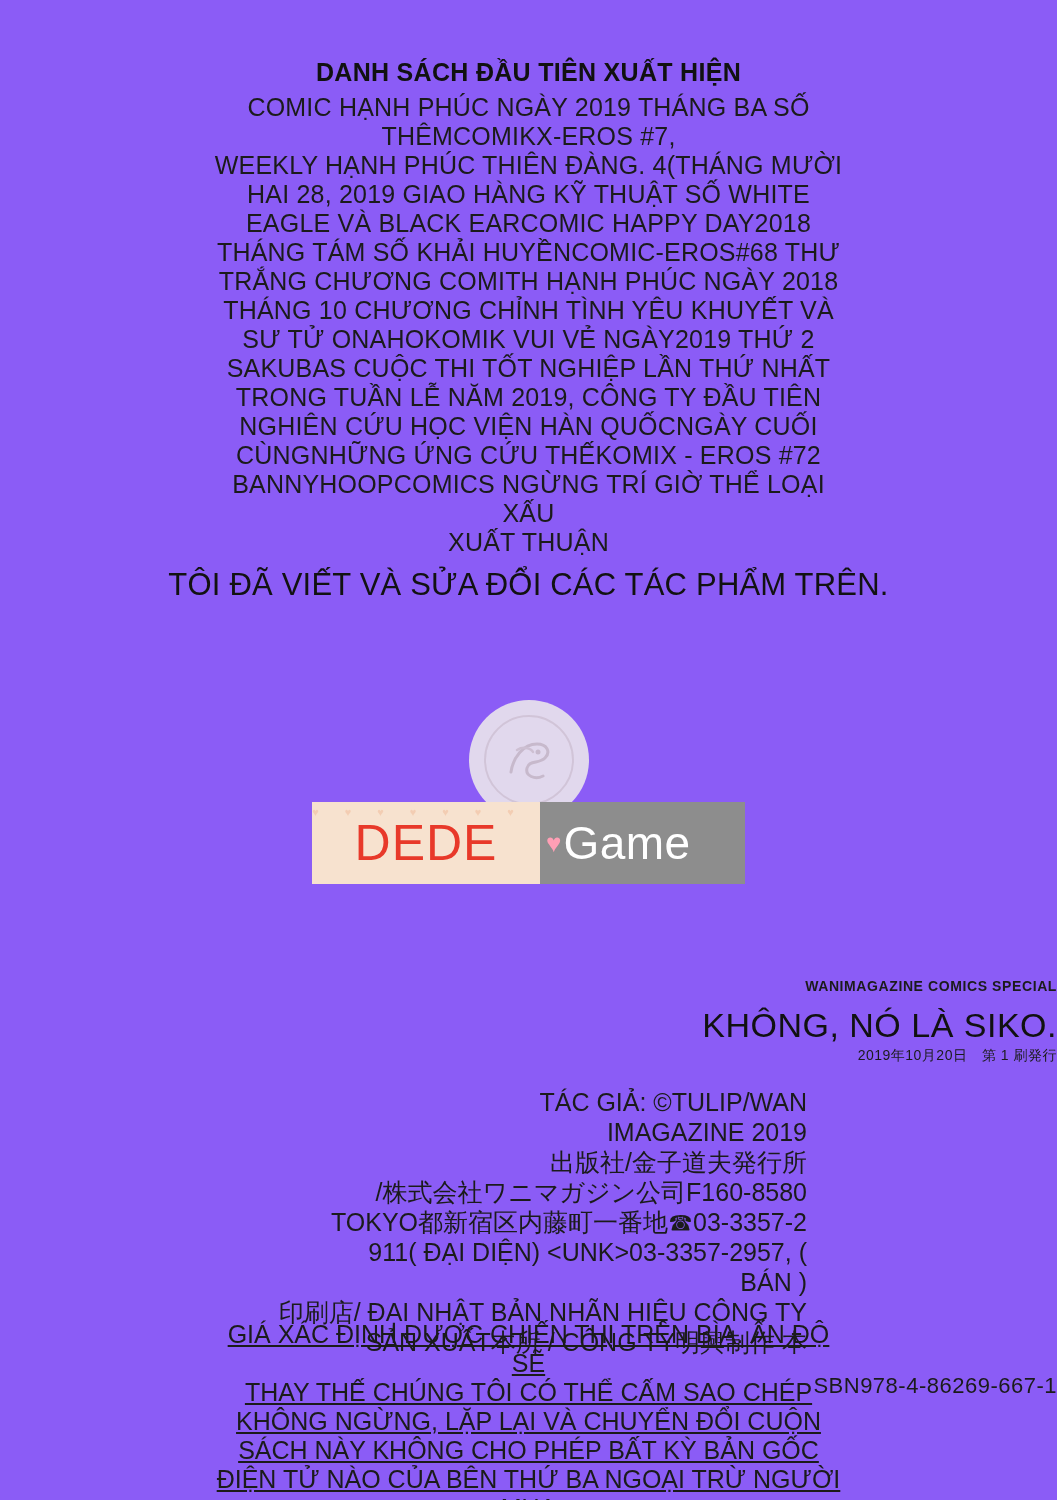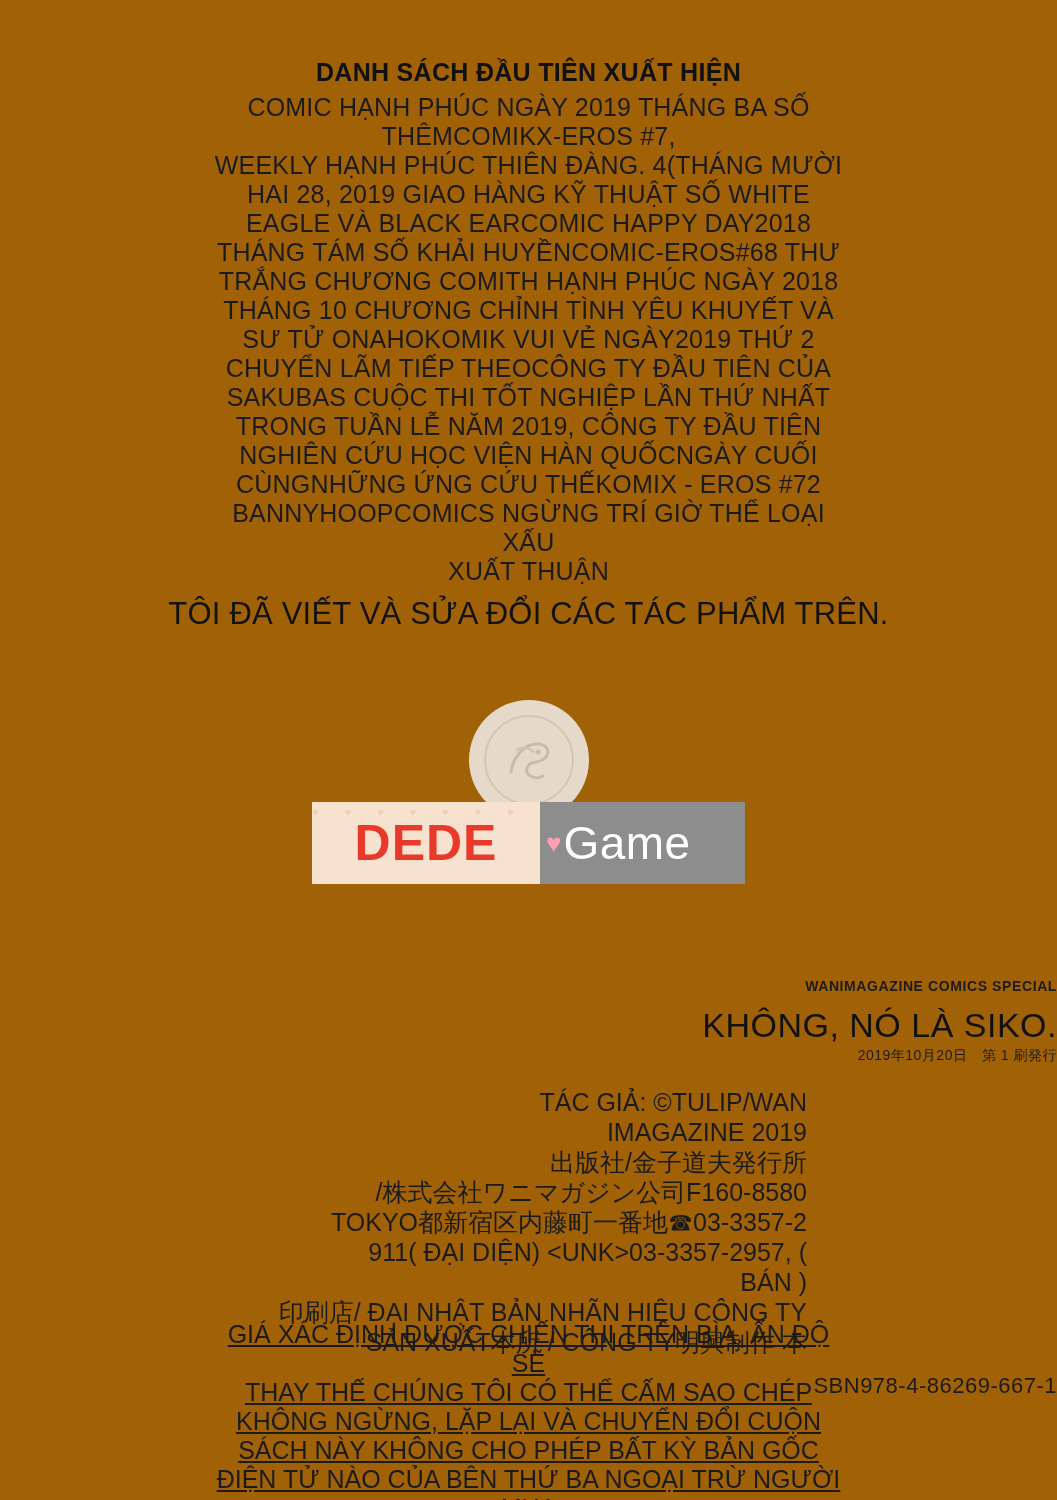--- a/index.html
+++ b/index.html
@@ -14,21 +14,21 @@
     position: relative;
     font-family: "Liberation Sans", sans-serif;
     color: #1a1a1a;
     overflow: hidden;
   }
 
   .page {
     position: relative;
     width: 1057px;
     height: 1500px;
-    background: #a16207;
+    background: #8b5cf6;
   }
 
   
   .top-block {
     position: absolute;
     left: 0;
     top: 58px;
     width: 1057px;
     text-align: center;
     line-height: 1.18;
@@ -94,21 +94,21 @@
   .logo-left {
     width: 228px;
     background: #f7e2cf;
     display: flex;
     align-items: center;
     justify-content: center;
     position: relative;
   }
   .logo-left-text {
     font-size: 50px;
-    font-weight: bold;
+    font-weight: normal;
     color: #e8392a;
     letter-spacing: 1px;
     font-family: "Liberation Sans", sans-serif;
     text-align: center;
   }
   .logo-hearts {
     position: absolute;
     top: 4px;
     left: 0;
     width: 100%;
@@ -205,21 +205,20 @@
     <div class="top-body">
       <span class="ln">COMIC HẠNH PHÚC NGÀY 2019 THÁNG BA SỐ</span>
       <span class="ln">THÊMCOMIKX-EROS #7,</span>
       <span class="ln">WEEKLY HẠNH PHÚC THIÊN ĐÀNG. 4(THÁNG MƯỜI</span>
       <span class="ln">HAI 28, 2019 GIAO HÀNG KỸ THUẬT SỐ WHITE</span>
       <span class="ln">EAGLE VÀ BLACK EARCOMIC HAPPY DAY2018</span>
       <span class="ln">THÁNG TÁM SỐ KHẢI HUYỀNCOMIC-EROS#68 THƯ</span>
       <span class="ln">TRẮNG CHƯƠNG COMITH HẠNH PHÚC NGÀY 2018</span>
       <span class="ln">THÁNG 10 CHƯƠNG CHỈNH TÌNH YÊU KHUYẾT VÀ</span>
       <span class="ln">SƯ TỬ ONAHOKOMIK VUI VẺ NGÀY2019 THỨ 2</span>
-      <span class="ln">CHUYỂN LÃM TIẾP THEOCÔNG TY ĐẦU TIÊN CỦA</span>
       <span class="ln">SAKUBAS CUỘC THI TỐT NGHIỆP LẦN THỨ NHẤT</span>
       <span class="ln">TRONG TUẦN LỄ NĂM 2019, CÔNG TY ĐẦU TIÊN</span>
       <span class="ln">NGHIÊN CỨU HỌC VIỆN HÀN QUỐCNGÀY CUỐI</span>
       <span class="ln">CÙNGNHỮNG ỨNG CỨU THẾKOMIX - EROS #72</span>
       <span class="ln">BANNYHOOPCOMICS NGỪNG TRÍ GIỜ THỂ LOẠI XẤU</span>
       <span class="ln">XUẤT THUẬN</span>
     </div>
 
     <div class="top-final">TÔI ĐÃ VIẾT VÀ SỬA ĐỔI CÁC TÁC PHẨM TRÊN.</div>
   </div>

